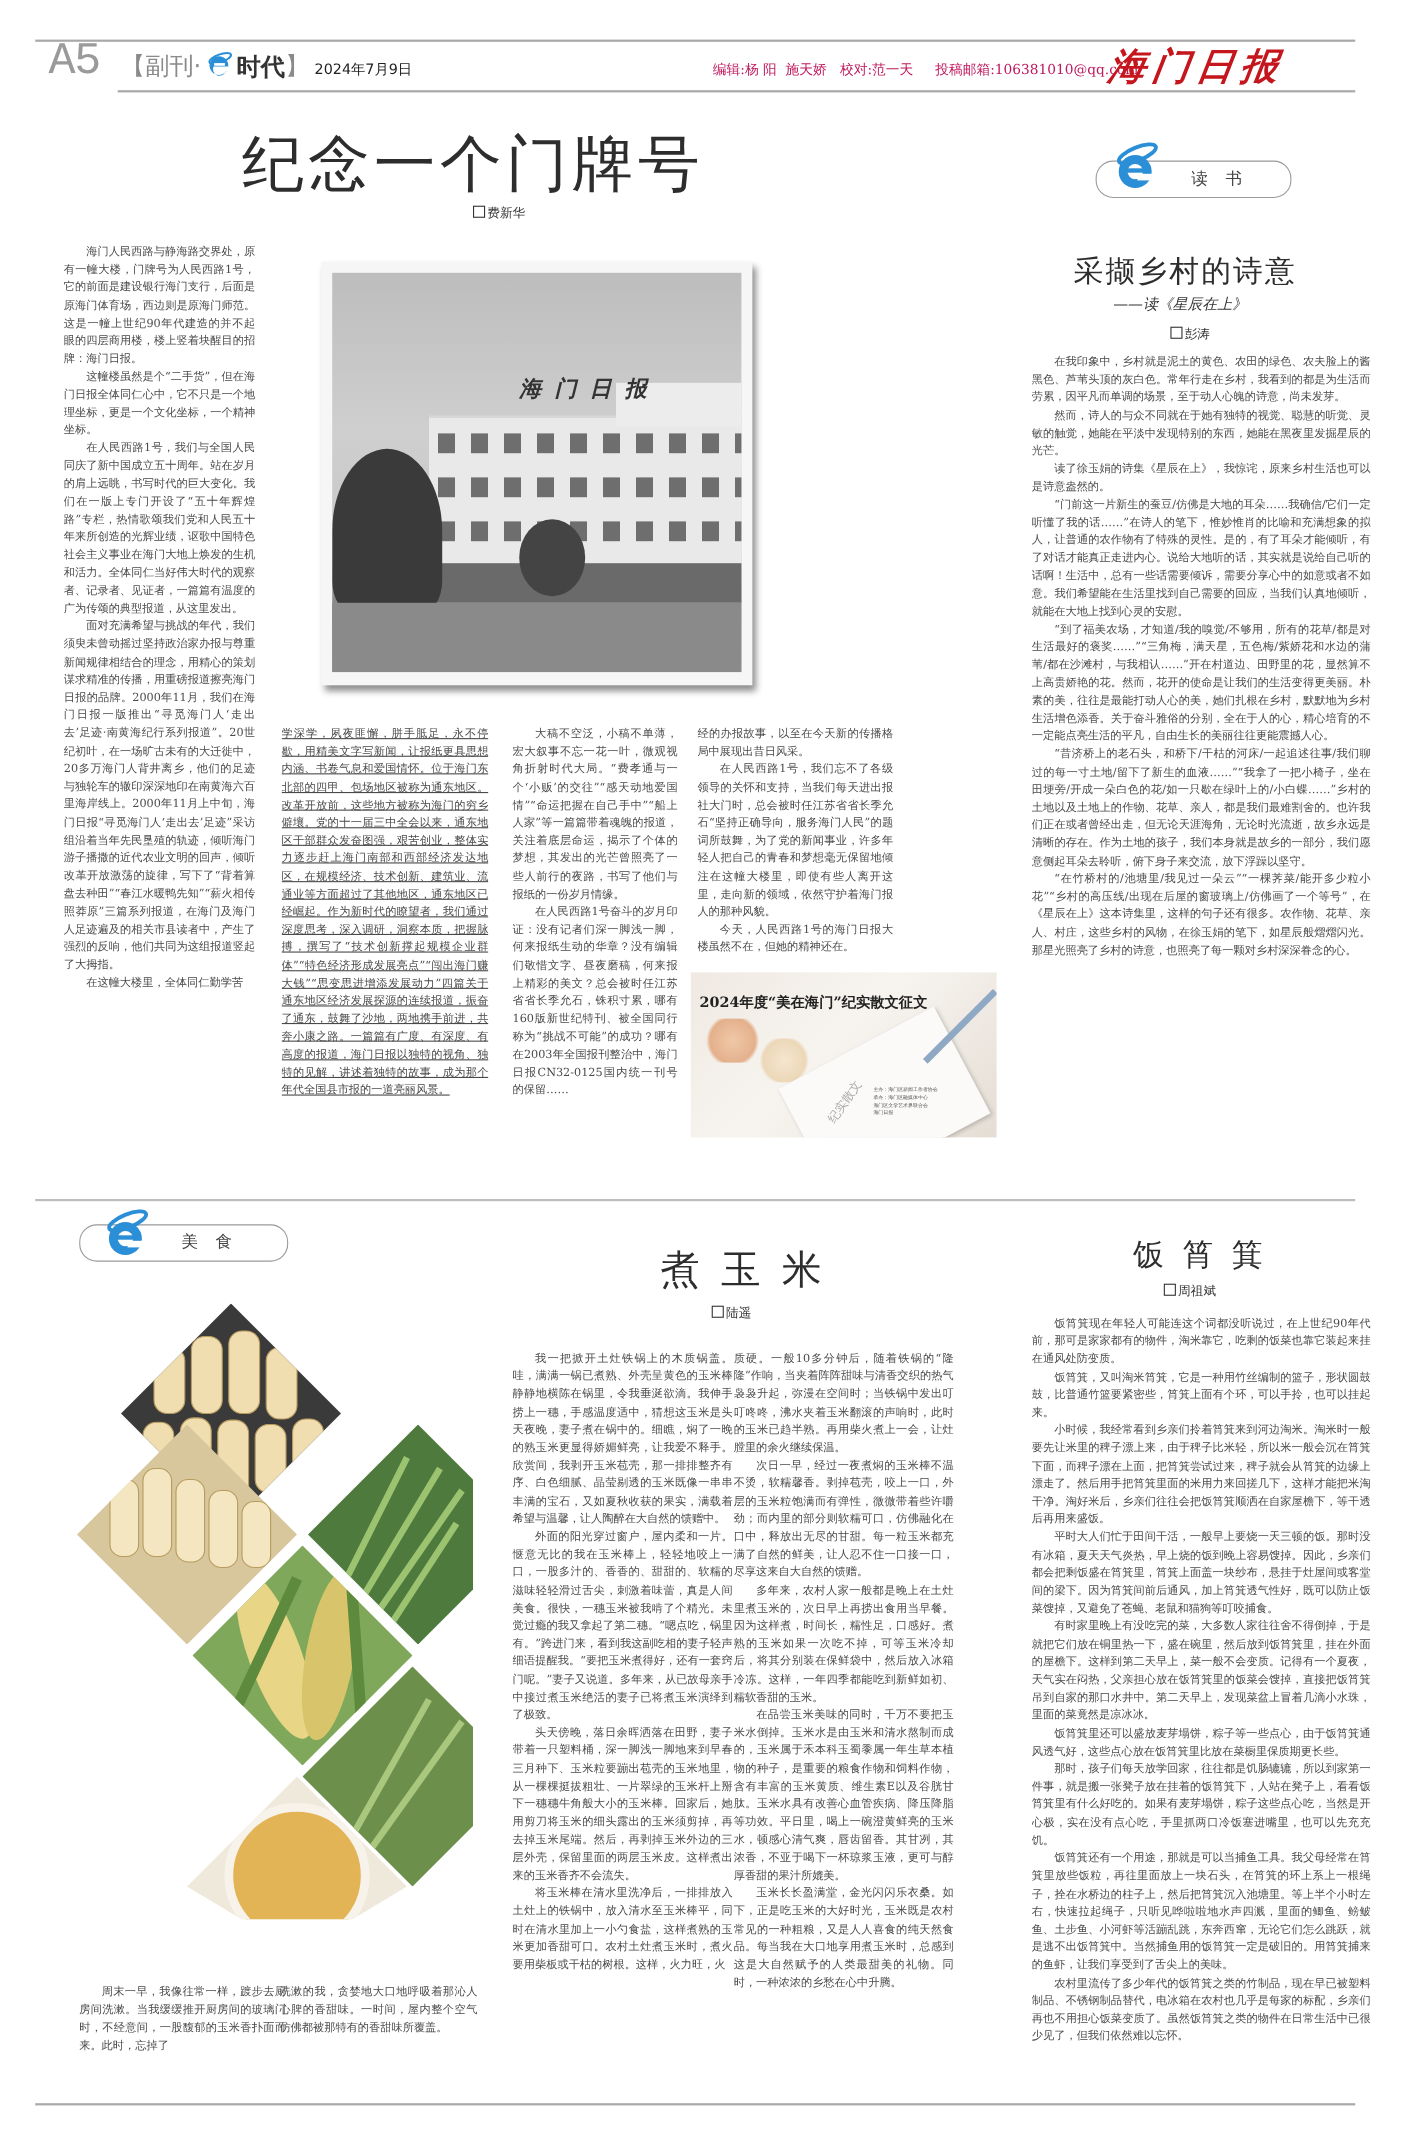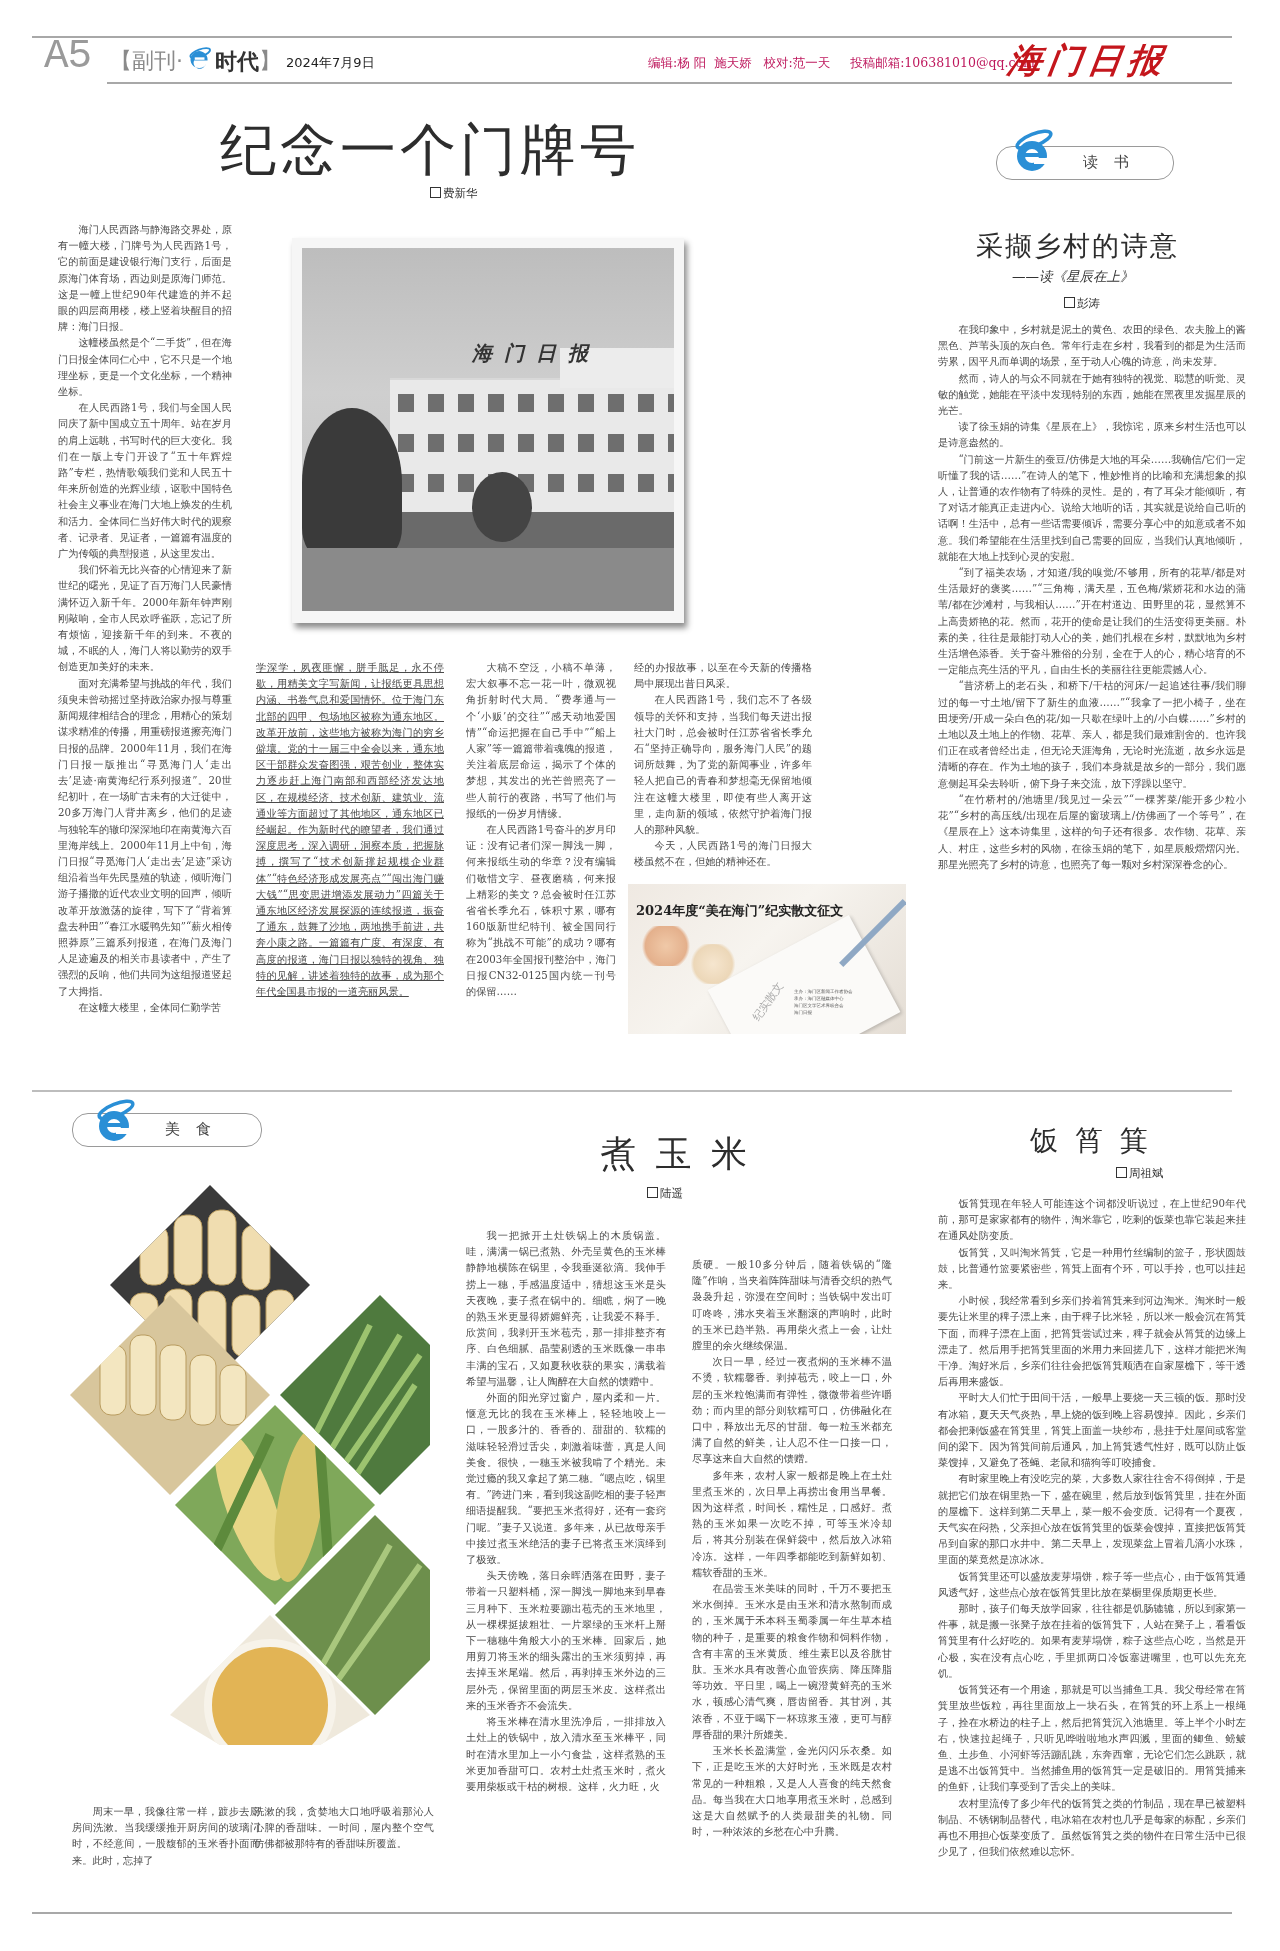--- a/index.html
+++ b/index.html
@@ -62,21 +62,20 @@
 <div class="logo">海门日报</div>
 <div class="rule" style="left:107px; top:82px; width:1125px; height:1.5px;"></div>
 
 <div class="headline" style="left:220px; top:118px; font-size:56px; letter-spacing:4px; line-height:64px;">纪念一个门牌号</div>
 <div class="byline" style="left:430px; top:186px;">费新华</div>
 
 <div class="col" style="left:58px; top:222px; width:174px; height:870px;">
   <p>海门人民西路与静海路交界处，原有一幢大楼，门牌号为人民西路1号，它的前面是建设银行海门支行，后面是原海门体育场，西边则是原海门师范。这是一幢上世纪90年代建造的并不起眼的四层商用楼，楼上竖着块醒目的招牌：海门日报。</p>
   <p>这幢楼虽然是个“二手货”，但在海门日报全体同仁心中，它不只是一个地理坐标，更是一个文化坐标，一个精神坐标。</p>
   <p>在人民西路1号，我们与全国人民同庆了新中国成立五十周年。站在岁月的肩上远眺，书写时代的巨大变化。我们在一版上专门开设了“五十年辉煌路”专栏，热情歌颂我们党和人民五十年来所创造的光辉业绩，讴歌中国特色社会主义事业在海门大地上焕发的生机和活力。全体同仁当好伟大时代的观察者、记录者、见证者，一篇篇有温度的广为传颂的典型报道，从这里发出。</p>
-  <p>我们怀着无比兴奋的心情迎来了新世纪的曙光，见证了百万海门人民豪情满怀迈入新千年。2000年新年钟声刚刚敲响，全市人民欢呼雀跃，忘记了所有烦恼，迎接新千年的到来。不夜的城，不眠的人，海门人将以勤劳的双手创造更加美好的未来。</p>
   <p>面对充满希望与挑战的年代，我们须臾未曾动摇过坚持政治家办报与尊重新闻规律相结合的理念，用精心的策划谋求精准的传播，用重磅报道擦亮海门日报的品牌。2000年11月，我们在海门日报一版推出“寻觅海门人‘走出去’足迹·南黄海纪行系列报道”。20世纪初叶，在一场旷古未有的大迁徙中，20多万海门人背井离乡，他们的足迹与独轮车的辙印深深地印在南黄海六百里海岸线上。2000年11月上中旬，海门日报“寻觅海门人‘走出去’足迹”采访组沿着当年先民垦殖的轨迹，倾听海门游子播撒的近代农业文明的回声，倾听改革开放激荡的旋律，写下了“背着算盘去种田”“春江水暖鸭先知”“薪火相传照莽原”三篇系列报道，在海门及海门人足迹遍及的相关市县读者中，产生了强烈的反响，他们共同为这组报道竖起了大拇指。</p>
   <p>在这幢大楼里，全体同仁勤学苦</p>
 </div>
 
 <div class="photo-frame">
   <div class="photo">
 
     <div class="abs" style="left:88px; top:130px; width:290px; height:170px; background:#e9e9e9; border-top:2px solid #d8d8d8;"></div>
     <div class="abs" style="left:258px; top:100px; width:120px; height:40px; background:#ececec;"></div>
     <div class="abs" style="left:170px; top:92px; font-family:'DejaVu Serif',serif; font-size:20px; font-weight:bold; color:#333; letter-spacing:12px; font-style:italic;">海门日报</div>
@@ -234,30 +233,30 @@
 </div>
 <div class="col" style="left:254px; top:1804px; width:180px; height:70px;">
   <p class="cont">洗漱的我，贪婪地大口地呼吸着那沁人心脾的香甜味。一时间，屋内整个空气仿佛都被那特有的香甜味所覆盖。</p>
 </div>
 <div class="col" style="left:466px; top:1228px; width:200px; height:646px;">
   <p>我一把掀开土灶铁锅上的木质锅盖。哇，满满一锅已煮熟、外壳呈黄色的玉米棒静静地横陈在锅里，令我垂涎欲滴。我伸手捞上一穗，手感温度适中，猜想这玉米是头天夜晚，妻子煮在锅中的。细瞧，焖了一晚的熟玉米更显得娇媚鲜亮，让我爱不释手。欣赏间，我剥开玉米苞壳，那一排排整齐有序、白色细腻、晶莹剔透的玉米既像一串串丰满的宝石，又如夏秋收获的果实，满载着希望与温馨，让人陶醉在大自然的馈赠中。</p>
   <p>外面的阳光穿过窗户，屋内柔和一片。惬意无比的我在玉米棒上，轻轻地咬上一口，一股多汁的、香香的、甜甜的、软糯的滋味轻轻滑过舌尖，刺激着味蕾，真是人间美食。很快，一穗玉米被我啃了个精光。未觉过瘾的我又拿起了第二穗。“嗯点吃，锅里有。”跨进门来，看到我这副吃相的妻子轻声细语提醒我。“要把玉米煮得好，还有一套窍门呢。”妻子又说道。多年来，从已故母亲手中接过煮玉米绝活的妻子已将煮玉米演绎到了极致。</p>
   <p>头天傍晚，落日余晖洒落在田野，妻子带着一只塑料桶，深一脚浅一脚地来到早春三月种下、玉米粒要蹦出苞壳的玉米地里，从一棵棵挺拔粗壮、一片翠绿的玉米杆上掰下一穗穗牛角般大小的玉米棒。回家后，她用剪刀将玉米的细头露出的玉米须剪掉，再去掉玉米尾端。然后，再剥掉玉米外边的三层外壳，保留里面的两层玉米皮。这样煮出来的玉米香齐不会流失。</p>
   <p>将玉米棒在清水里洗净后，一排排放入土灶上的铁锅中，放入清水至玉米棒平，同时在清水里加上一小勺食盐，这样煮熟的玉米更加香甜可口。农村土灶煮玉米时，煮火要用柴板或干枯的树根。这样，火力旺，火</p>
 </div>
-<div class="col" style="left:692px; top:1228px; width:200px; height:646px;margin-top:29px;">
+<div class="col" style="left:667px; top:1228px; width:200px; height:646px;">
   <p class="cont">质硬。一般10多分钟后，随着铁锅的“隆隆”作响，当夹着阵阵甜味与清香交织的热气袅袅升起，弥漫在空间时；当铁锅中发出叮叮咚咚，沸水夹着玉米翻滚的声响时，此时的玉米已趋半熟。再用柴火煮上一会，让灶膛里的余火继续保温。</p>
   <p>次日一早，经过一夜煮焖的玉米棒不温不烫，软糯馨香。剥掉苞壳，咬上一口，外层的玉米粒饱满而有弹性，微微带着些许嚼劲；而内里的部分则软糯可口，仿佛融化在口中，释放出无尽的甘甜。每一粒玉米都充满了自然的鲜美，让人忍不住一口接一口，尽享这来自大自然的馈赠。</p>
   <p>多年来，农村人家一般都是晚上在土灶里煮玉米的，次日早上再捞出食用当早餐。因为这样煮，时间长，糯性足，口感好。煮熟的玉米如果一次吃不掉，可等玉米冷却后，将其分别装在保鲜袋中，然后放入冰箱冷冻。这样，一年四季都能吃到新鲜如初、糯软香甜的玉米。</p>
   <p>在品尝玉米美味的同时，千万不要把玉米水倒掉。玉米水是由玉米和清水熬制而成的，玉米属于禾本科玉蜀黍属一年生草本植物的种子，是重要的粮食作物和饲料作物，含有丰富的玉米黄质、维生素E以及谷胱甘肽。玉米水具有改善心血管疾病、降压降脂等功效。平日里，喝上一碗澄黄鲜亮的玉米水，顿感心清气爽，唇齿留香。其甘冽，其浓香，不亚于喝下一杯琼浆玉液，更可与醇厚香甜的果汁所媲美。</p>
   <p>玉米长长盈满堂，金光闪闪乐衣桑。如下，正是吃玉米的大好时光，玉米既是农村常见的一种粗粮，又是人人喜食的纯天然食品。每当我在大口地享用煮玉米时，总感到这是大自然赋予的人类最甜美的礼物。同时，一种浓浓的乡愁在心中升腾。</p>
 </div>
 
 <div class="headline" style="left:1030px; top:1122px; font-size:28px; letter-spacing:4px;">饭 筲 箕</div>
-<div class="byline" style="left:1116px; top:1166px;">周祖斌</div>
+<div class="byline" style="left:1058px; top:1166px;">周祖斌</div>
 
 <div class="col" style="left:938px; top:1196px; width:308px; height:680px;">
   <p>饭筲箕现在年轻人可能连这个词都没听说过，在上世纪90年代前，那可是家家都有的物件，淘米靠它，吃剩的饭菜也靠它装起来挂在通风处防变质。</p>
   <p>饭筲箕，又叫淘米筲箕，它是一种用竹丝编制的篮子，形状圆鼓鼓，比普通竹篮要紧密些，筲箕上面有个环，可以手拎，也可以挂起来。</p>
   <p>小时候，我经常看到乡亲们拎着筲箕来到河边淘米。淘米时一般要先让米里的稗子漂上来，由于稗子比米轻，所以米一般会沉在筲箕下面，而稗子漂在上面，把筲箕尝试过来，稗子就会从筲箕的边缘上漂走了。然后用手把筲箕里面的米用力来回搓几下，这样才能把米淘干净。淘好米后，乡亲们往往会把饭筲箕顺洒在自家屋檐下，等干透后再用来盛饭。</p>
   <p>平时大人们忙于田间干活，一般早上要烧一天三顿的饭。那时没有冰箱，夏天天气炎热，早上烧的饭到晚上容易馊掉。因此，乡亲们都会把剩饭盛在筲箕里，筲箕上面盖一块纱布，悬挂于灶屋间或客堂间的梁下。因为筲箕间前后通风，加上筲箕透气性好，既可以防止饭菜馊掉，又避免了苍蝇、老鼠和猫狗等叮咬捕食。</p>
   <p>有时家里晚上有没吃完的菜，大多数人家往往舍不得倒掉，于是就把它们放在铜里热一下，盛在碗里，然后放到饭筲箕里，挂在外面的屋檐下。这样到第二天早上，菜一般不会变质。记得有一个夏夜，天气实在闷热，父亲担心放在饭筲箕里的饭菜会馊掉，直接把饭筲箕吊到自家的那口水井中。第二天早上，发现菜盆上冒着几滴小水珠，里面的菜竟然是凉冰冰。</p>
   <p>饭筲箕里还可以盛放麦芽塌饼，粽子等一些点心，由于饭筲箕通风透气好，这些点心放在饭筲箕里比放在菜橱里保质期更长些。</p>
   <p>那时，孩子们每天放学回家，往往都是饥肠辘辘，所以到家第一件事，就是搬一张凳子放在挂着的饭筲箕下，人站在凳子上，看看饭筲箕里有什么好吃的。如果有麦芽塌饼，粽子这些点心吃，当然是开心极，实在没有点心吃，手里抓两口冷饭塞进嘴里，也可以先充充饥。</p>
   <p>饭筲箕还有一个用途，那就是可以当捕鱼工具。我父母经常在筲箕里放些饭粒，再往里面放上一块石头，在筲箕的环上系上一根绳子，拴在水桥边的柱子上，然后把筲箕沉入池塘里。等上半个小时左右，快速拉起绳子，只听见哗啦啦地水声四溅，里面的鲫鱼、鳑鲏鱼、土步鱼、小河虾等活蹦乱跳，东奔西窜，无论它们怎么跳跃，就是逃不出饭筲箕中。当然捕鱼用的饭筲箕一定是破旧的。用筲箕捕来的鱼虾，让我们享受到了舌尖上的美味。</p>

